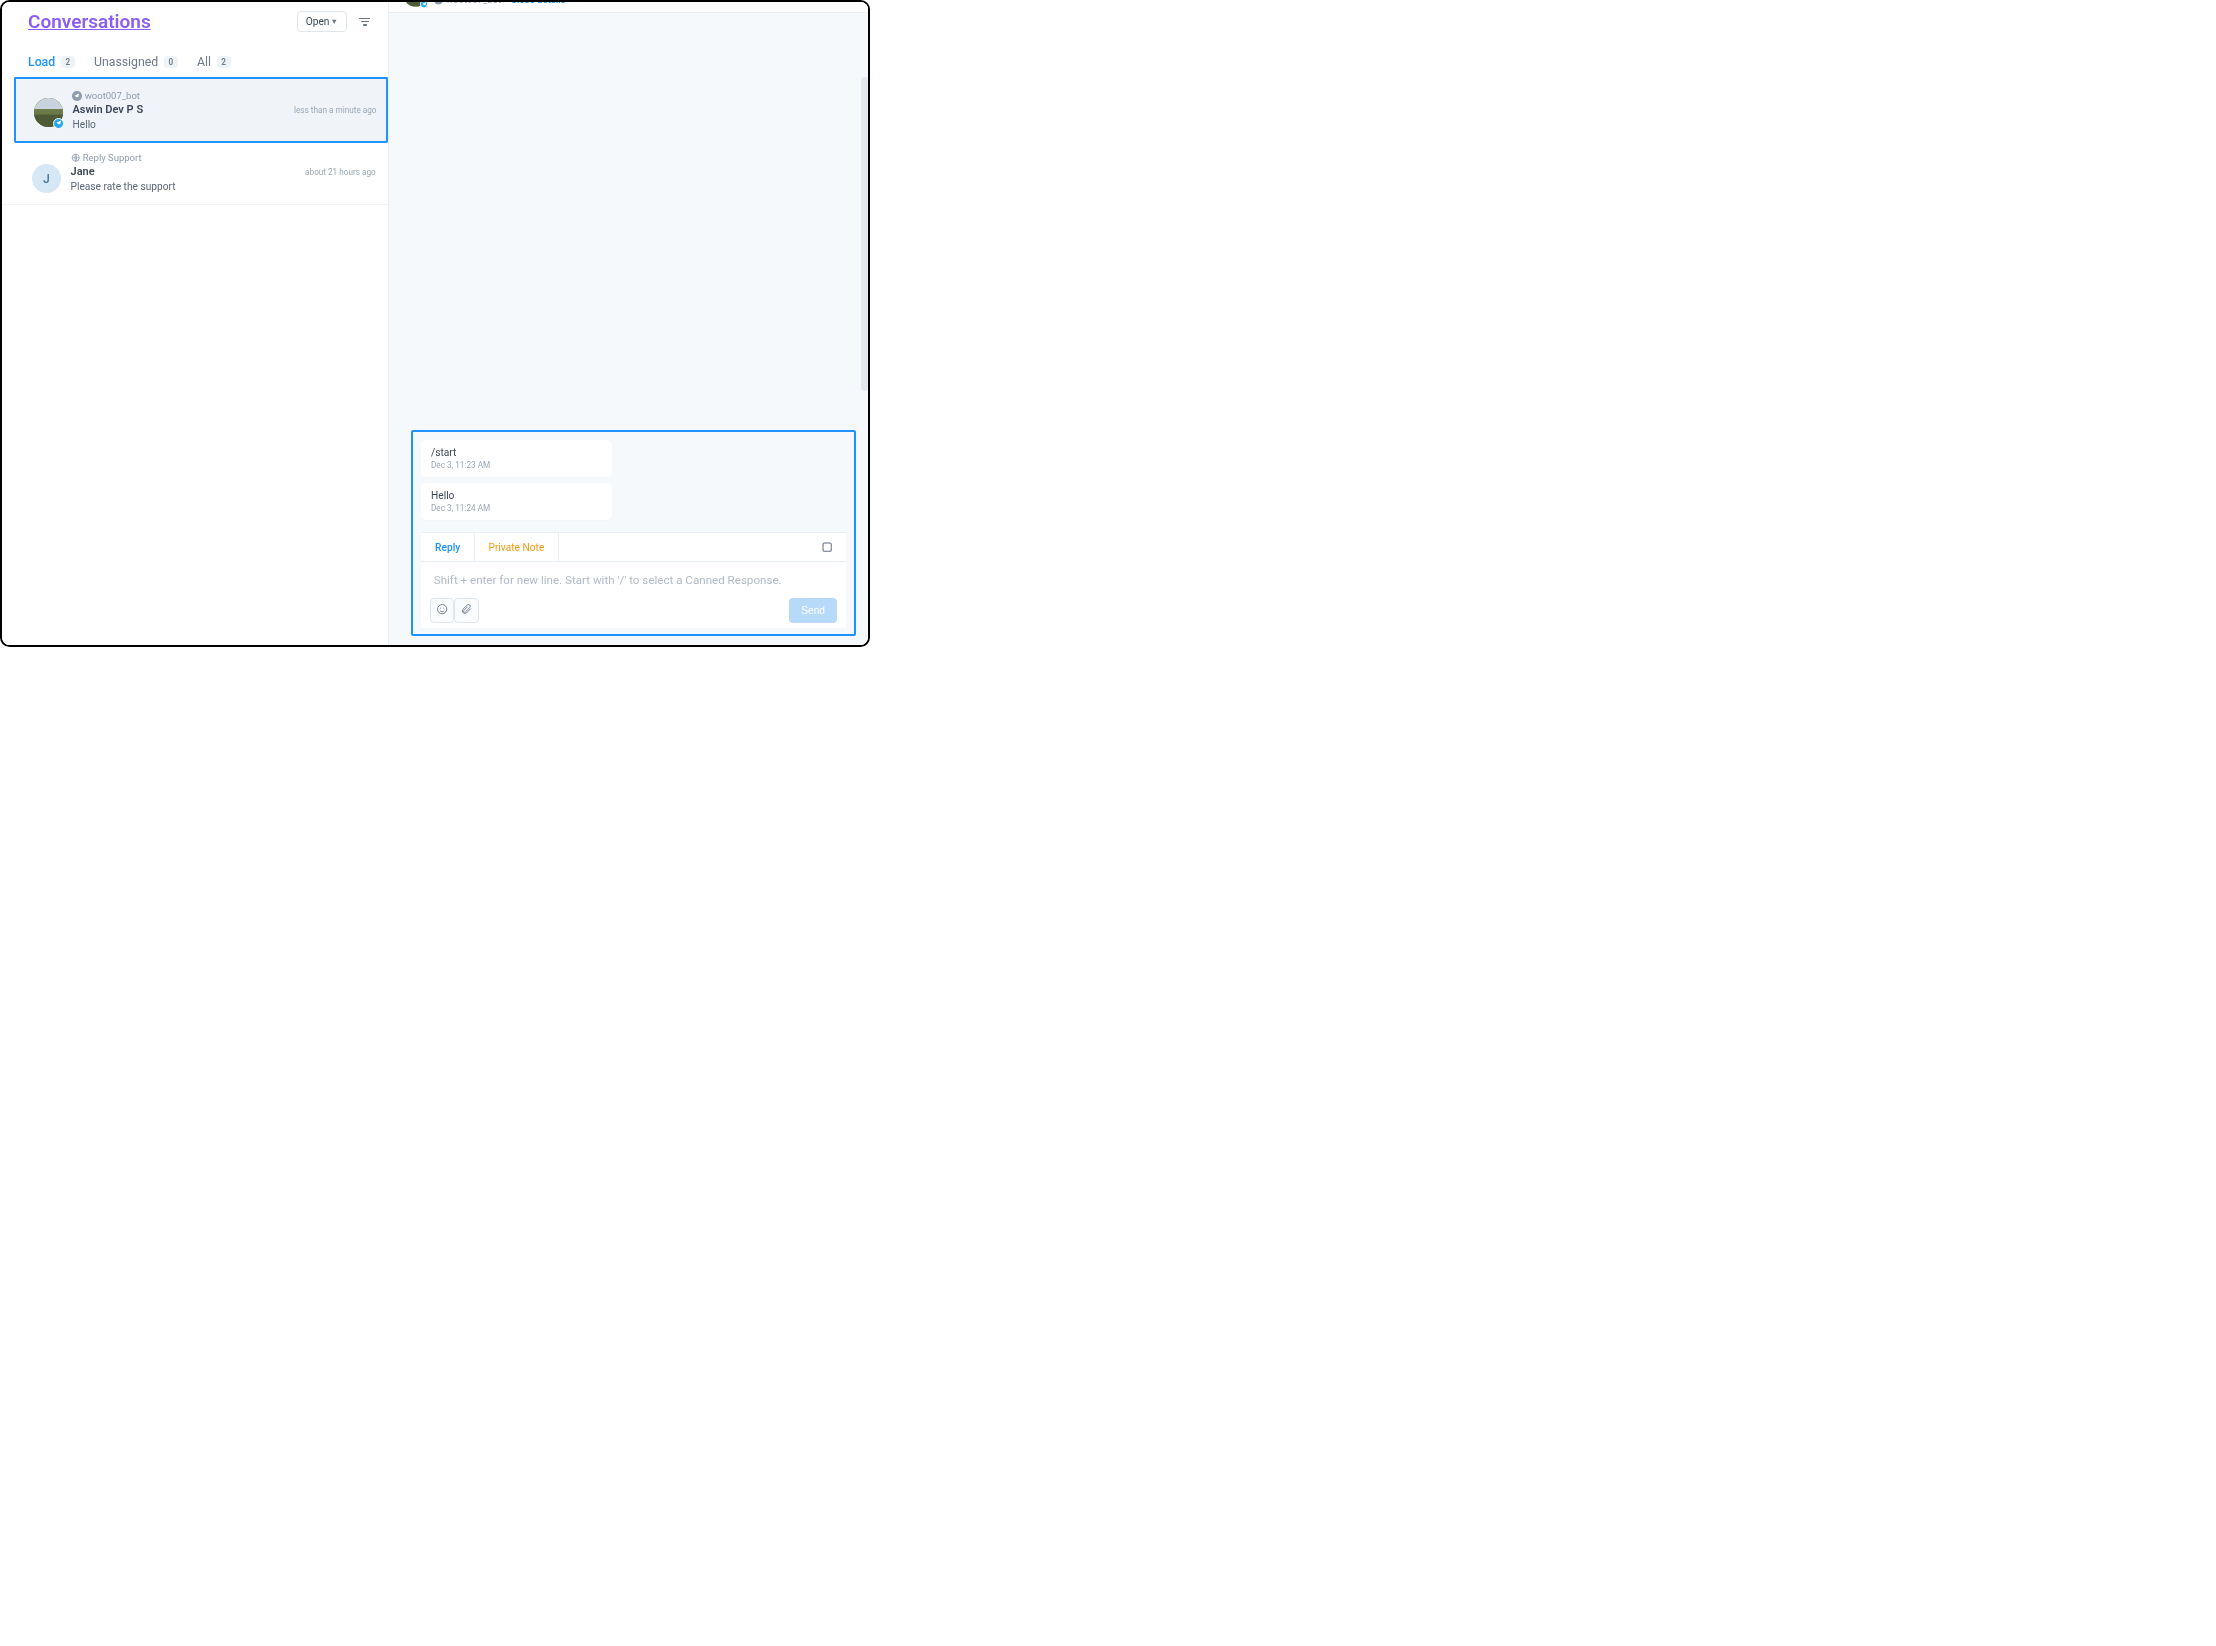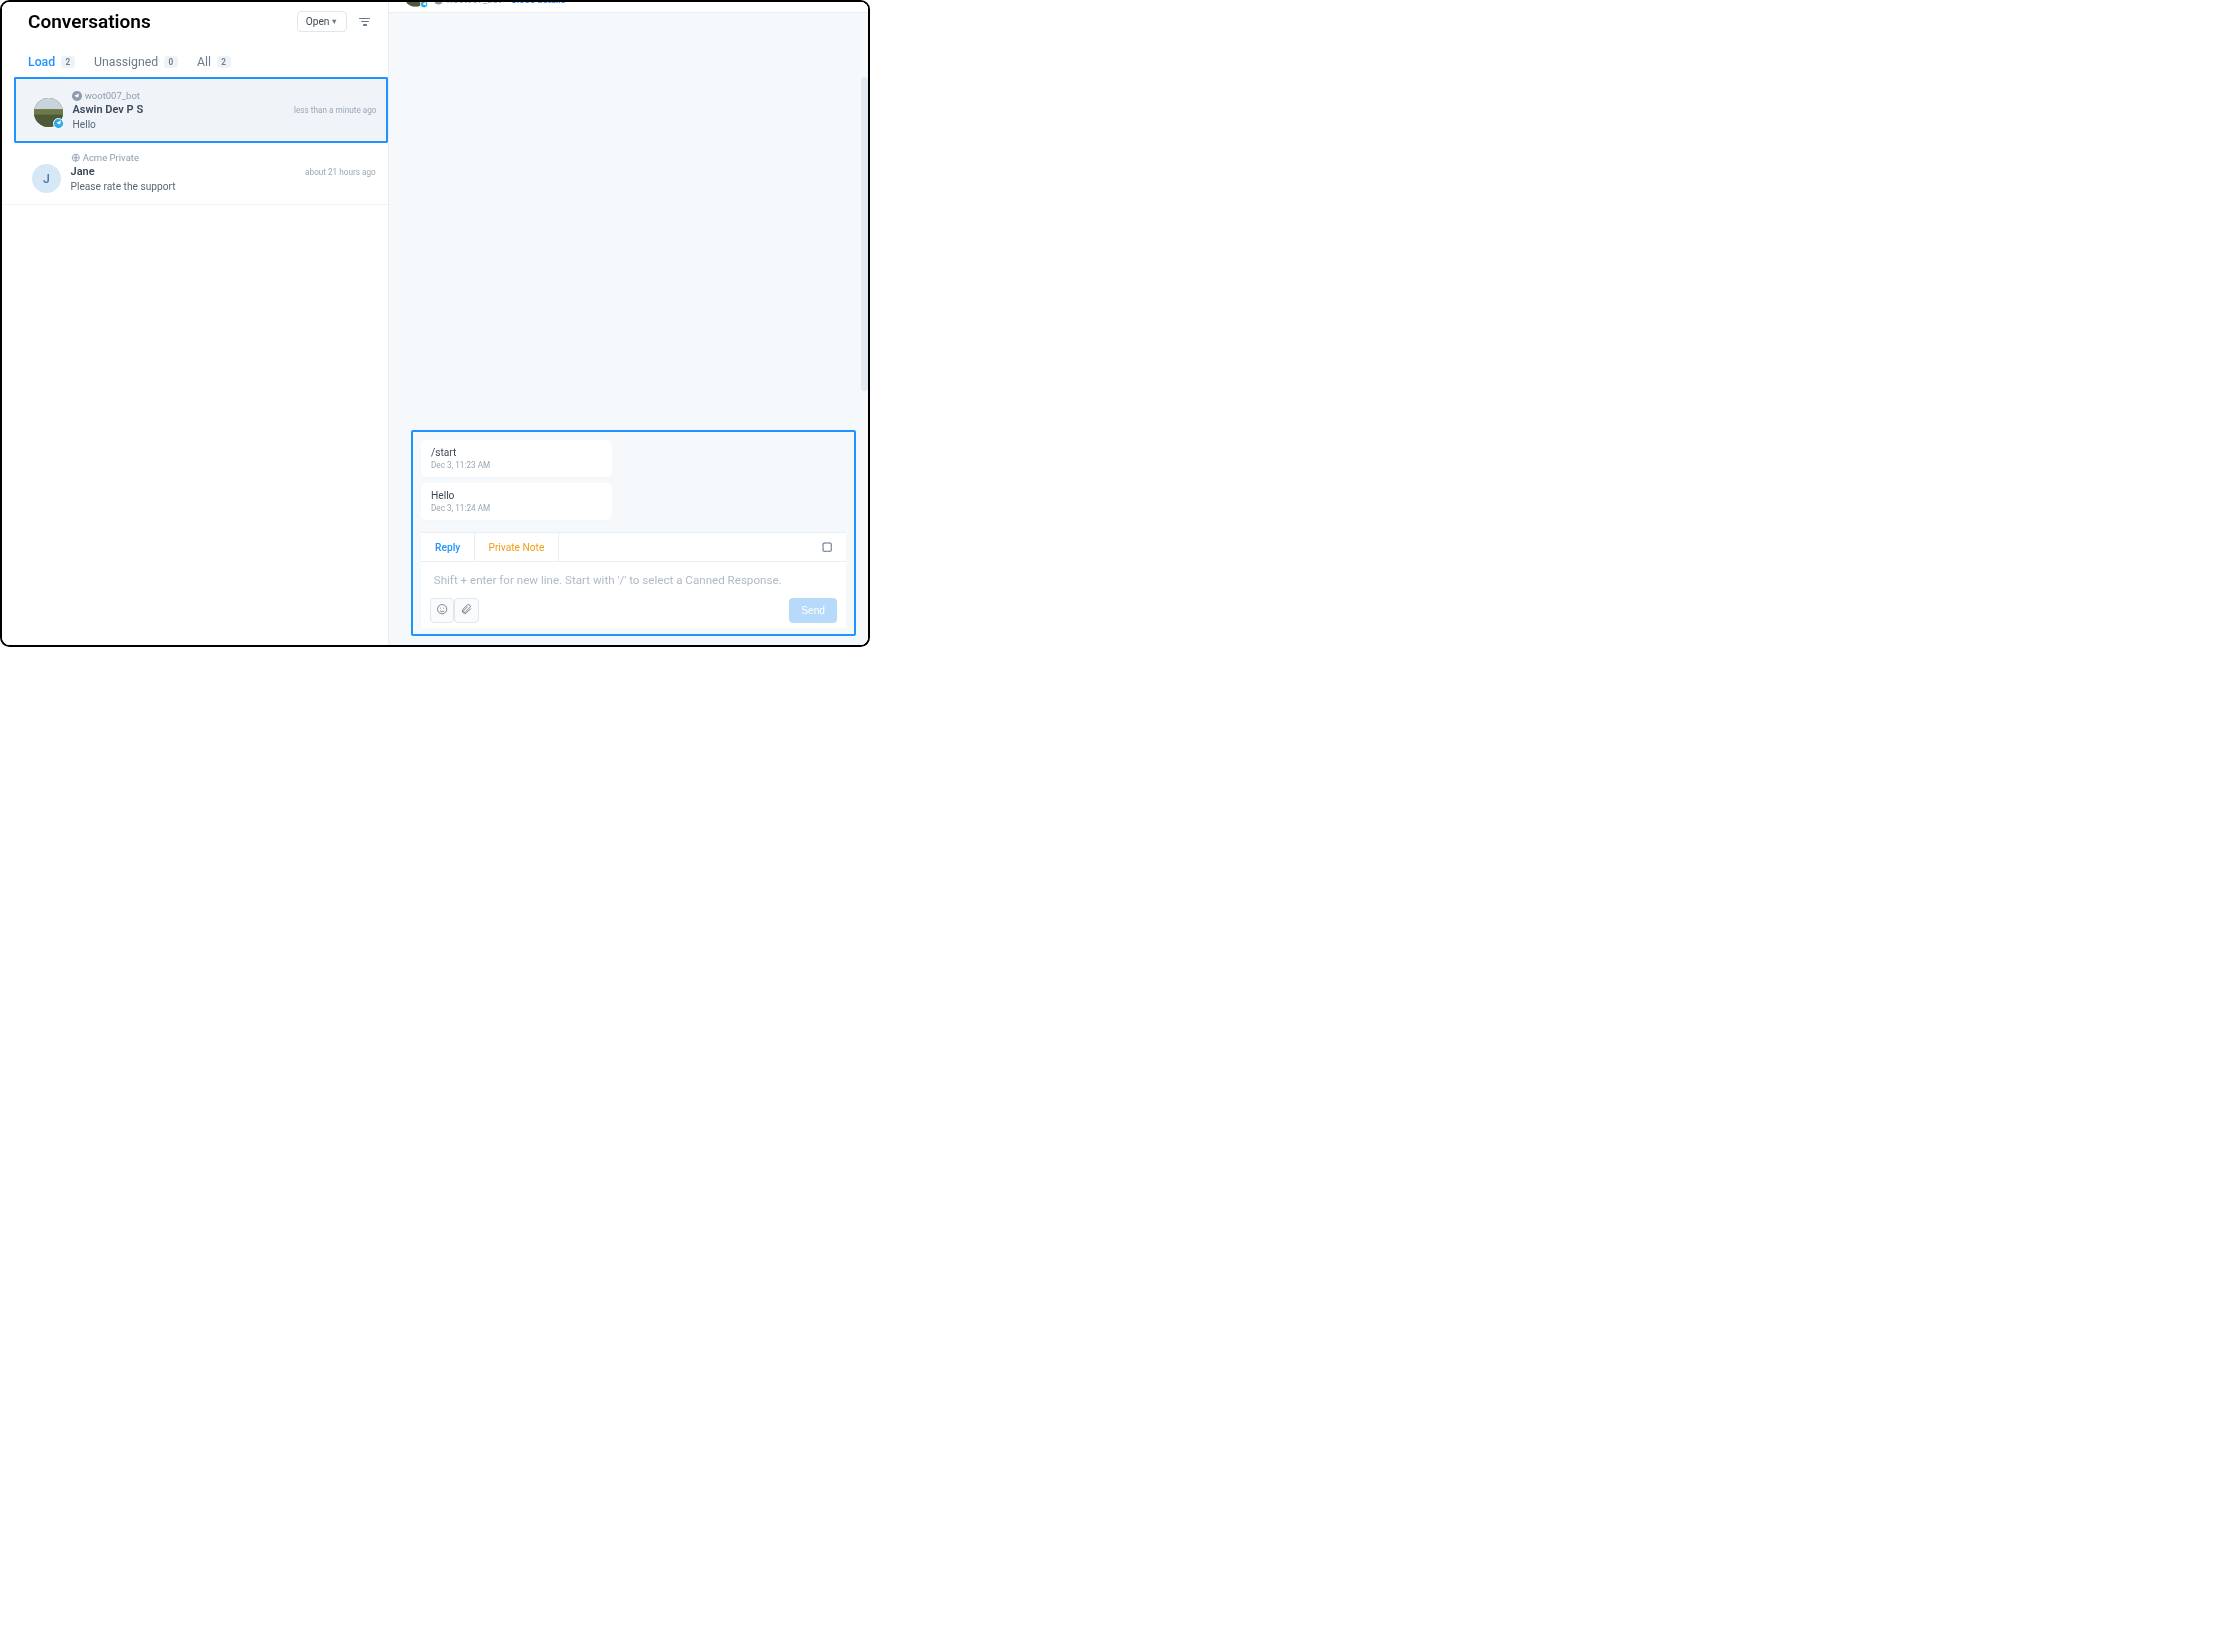--- a/index.html
+++ b/index.html
@@ -24,22 +24,23 @@
       background: #fff;
     }
     .sidebar-header {
       padding: 8.2px 15px 6.8px 26px;
       display: flex;
       align-items: center;
     }
     .sidebar-header h1 {
       font-size: 19px;
       font-weight: 600;
-      color: #000000;
+      color: #8b5cf6;
       flex: 1;
+      text-decoration: underline;
     }
     .open-select {
       display: inline-flex;
       align-items: center;
       gap: 1px;
       border: 0.7px solid #e0e6ed;
       border-radius: 4.1px;
       padding: 4.1px 8.2px;
       font-size: 10.2px;
       color: #3c4858;
@@ -341,21 +342,21 @@
           <div class="avatar j">J</div>
         </div>
         <div class="conv-body">
           <div class="conv-source">
             <span class="globe">
               <svg width="9.5" height="9.5" viewBox="0 0 24 24" fill="none" stroke="#8e9cad" stroke-width="2">
                   <circle cx="12" cy="12" r="9"></circle>
                   <path d="M3 12h18M12 3c2.5 3 2.5 15 0 18M12 3c-2.5 3-2.5 15 0 18"></path>
                 </svg>
             </span>
-            <span>Acme Private</span>
+            <span>Reply Support</span>
           </div>
           <div class="conv-row">
             <div class="conv-name">Jane</div>
             <div class="conv-time">about 21 hours ago</div>
           </div>
           <div class="conv-snippet">Please rate the support</div>
         </div>
       </div>
 
     </div>

